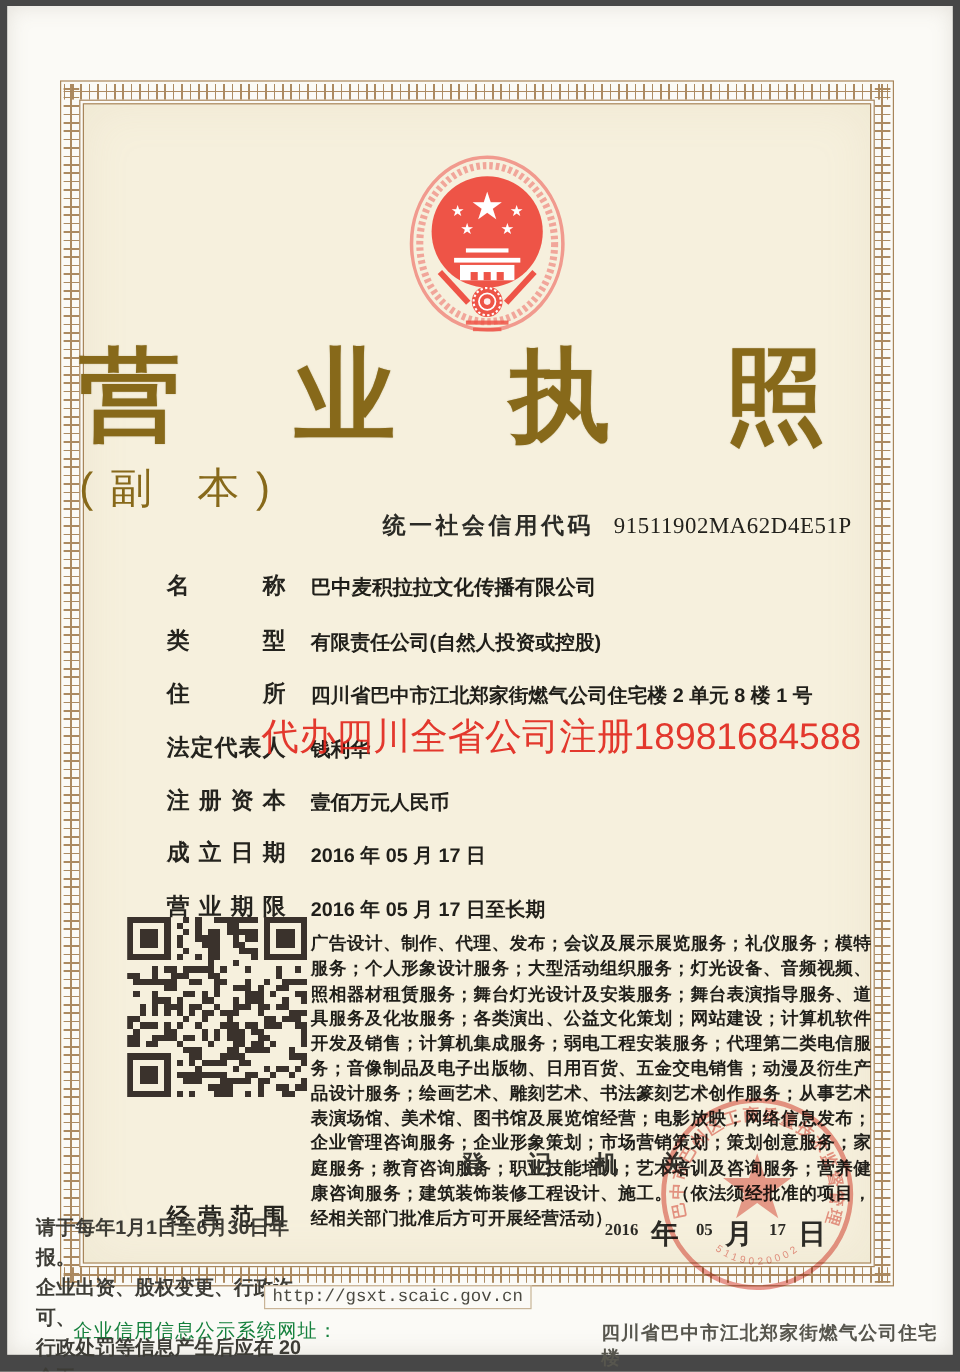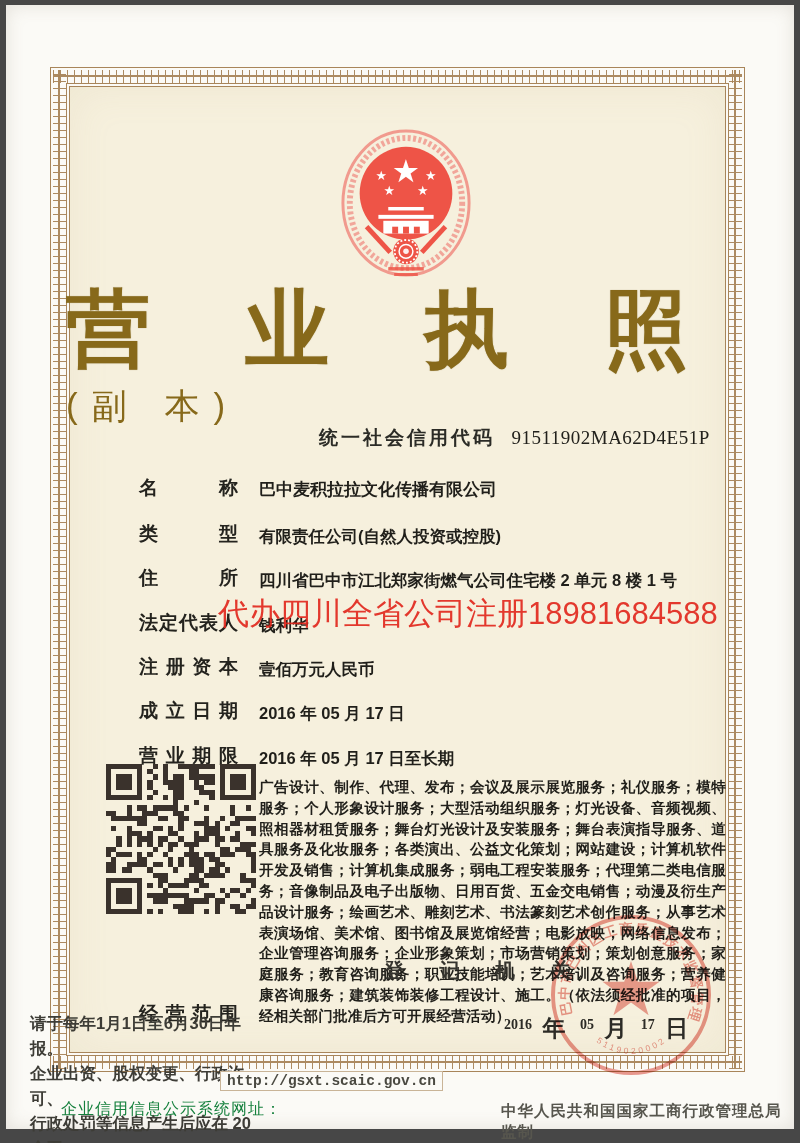--- a/index.html
+++ b/index.html
@@ -62,21 +62,21 @@
   
   .seal{position:absolute;left:543px;top:908px;width:164px;height:164px;z-index:4;
         opacity:.74;mix-blend-mode:multiply}
   
   .watermark{position:absolute;left:212px;top:588px;z-index:5;font-size:31px;font-weight:500;
              color:var(--wm);opacity:.9;white-space:nowrap;letter-spacing:0px}
   
   .notice{position:absolute;left:24px;top:1006px;width:230px;z-index:6;font-size:16.5px;
           font-weight:600;color:#3d3c36;line-height:25px}
   .url{position:absolute;left:214px;top:1066px;z-index:6;font-family:"Liberation Mono",monospace;
-       font-size:14.5px;font-weight:bold;color:#4a4941;background:var(--paper);
+       font-size:14.5px;font-weight:normal;color:#4a4941;background:var(--paper);
        padding:1px 6px;border:1px solid rgba(168,133,88,.6)}
   .site-label{position:absolute;left:55px;top:1094px;z-index:2;font-size:16px;font-weight:500;
               color:#15803d;letter-spacing:1px}
   .issuer{position:absolute;left:495px;top:1096px;z-index:2;font-size:15.5px;font-weight:600;
           color:#57564e;letter-spacing:1px}
 </style>
 </head>
 <body>
 
 <div class="stage">
@@ -503,16 +503,16 @@
     <div class="watermark">代办四川全省公司注册18981684588</div>
 
     <div class="notice" id="notice">
         <div>请于每年1月1日至6月30日年报。</div>
         <div>企业出资、股权变更、行政许可、</div>
         <div>行政处罚等信息产生后应在 20 个工</div>
       </div>
 
     <div class="url">http://gsxt.scaic.gov.cn</div>
     <div class="site-label">企业信用信息公示系统网址：</div>
-    <div class="issuer">中华人民共和国国家工商行政管理总局监制</div>
+    <div class="issuer">四川省巴中市江北郑家街燃气公司住宅楼</div>
 
   </div>
 </div>
 
 </body></html>

